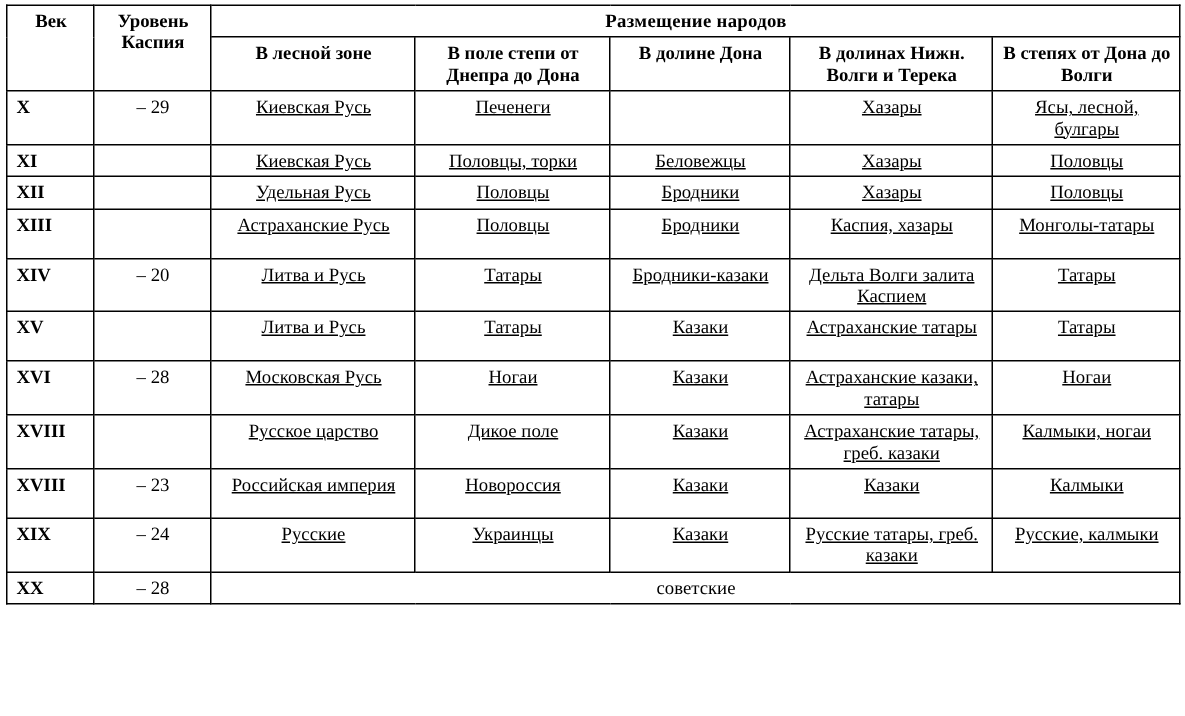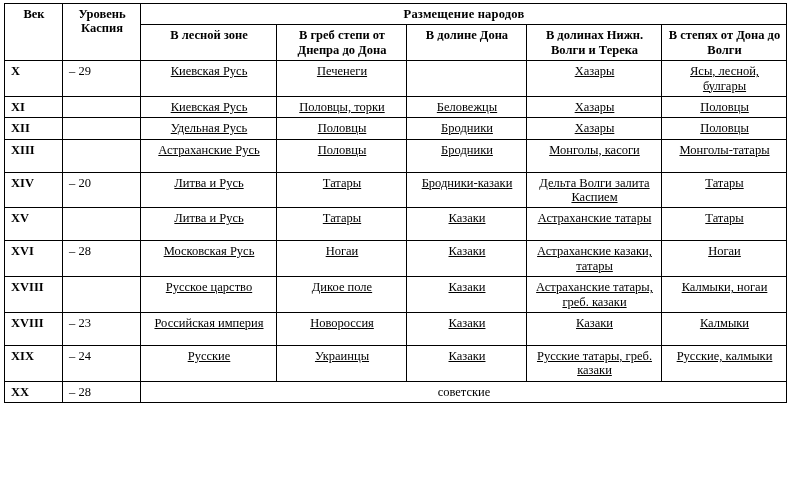--- a/index.html
+++ b/index.html
@@ -49,21 +49,21 @@
     padding: 4px 3px;
   }
   .c-century {
     font-weight: bold;
     text-align: left;
     vertical-align: middle;
     padding-left: 7px;
     font-size: 13px;
   }
   .c-level {
-    text-align: left;
+    text-align: center;
     vertical-align: middle;
     padding-left: 10px;
     font-size: 13px;
   }
   .c-body {
     text-align: center;
     text-decoration: underline;
   }
   .row-tall td { height: 26px; }
   .soviet {
@@ -95,21 +95,21 @@
       <col class="w-donvolga">
     </colgroup>
     <thead>
       <tr>
         <th rowspan="2" class="hdr-col">Век</th>
         <th rowspan="2" class="hdr-col">Уровень Каспия</th>
         <th colspan="5" class="hdr-top">Размещение народов</th>
       </tr>
       <tr>
         <th class="hdr-col">В лесной зоне</th>
-        <th class="hdr-col">В греб степи от Днепра до Дона</th>
+        <th class="hdr-col">В поле степи от Днепра до Дона</th>
         <th class="hdr-col">В долине Дона</th>
         <th class="hdr-col">В долинах Нижн. Волги и Терека</th>
         <th class="hdr-col">В степях от Дона до Волги</th>
       </tr>
     </thead>
     <tbody>
       <tr class="row-tall">
         <td class="c-century">X</td>
         <td class="c-level">– 29</td>
         <td class="c-body">Киевская Русь</td>
@@ -135,21 +135,21 @@
         <td class="c-body">Бродники</td>
         <td class="c-body">Хазары</td>
         <td class="c-body">Половцы</td>
       </tr>
       <tr class="row-tall">
         <td class="c-century">XIII</td>
         <td class="c-level"></td>
         <td class="c-body">Астраханские Русь</td>
         <td class="c-body">Половцы</td>
         <td class="c-body">Бродники</td>
-        <td class="c-body">Монголы, касоги</td>
+        <td class="c-body">Каспия, хазары</td>
         <td class="c-body">Монголы-татары</td>
       </tr>
       <tr class="row-tall">
         <td class="c-century">XIV</td>
         <td class="c-level">– 20</td>
         <td class="c-body">Литва и Русь</td>
         <td class="c-body">Татары</td>
         <td class="c-body">Бродники-казаки</td>
         <td class="c-body">Дельта Волги залита Каспием</td>
         <td class="c-body">Татары</td>

